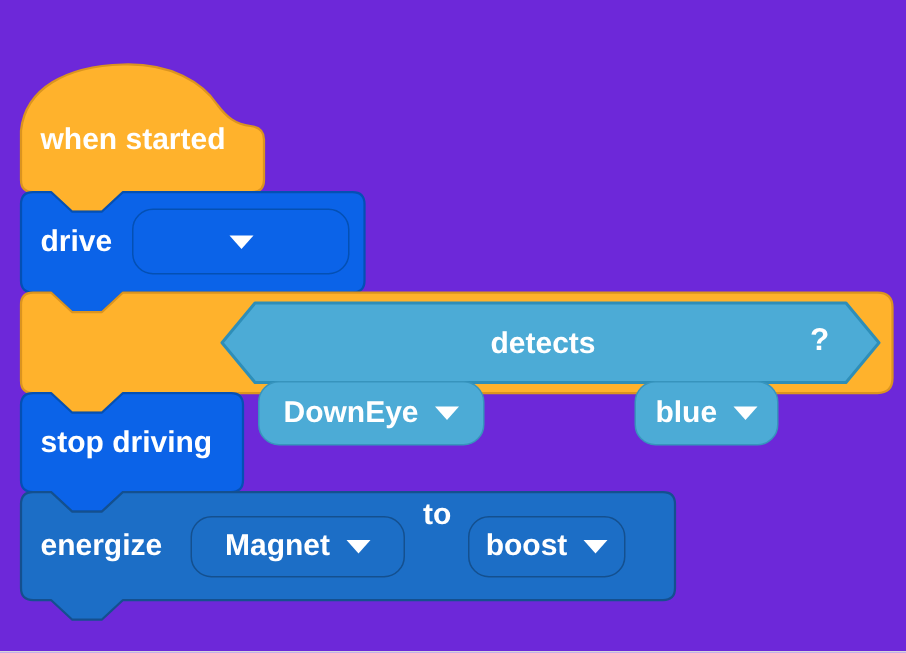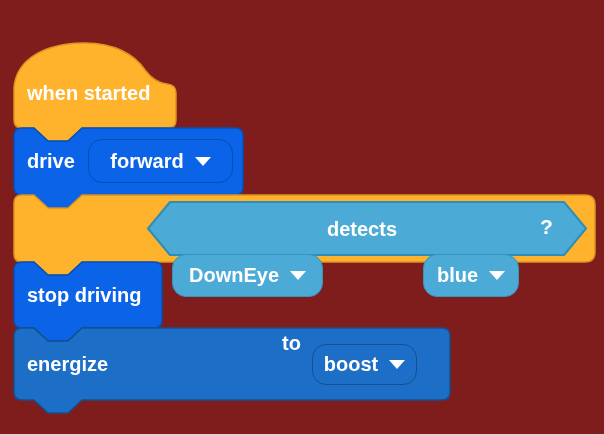--- a/index.html
+++ b/index.html
@@ -1,19 +1,19 @@
 <!DOCTYPE html>
 <html><head>
 <meta charset="utf-8">
 <style>
   html,body{margin:0;padding:0;background:#ffffff;}
   .stage{
     position:relative;
     width:604px;height:435px;
-    background:#7f1d1d;
+    background:#6d28d9;
     overflow:hidden;
     font-family:"Liberation Sans", sans-serif;
     border-bottom:1px solid #d8d8d8;
     box-sizing:border-box;
   }
   .blocks-svg{position:absolute;left:0;top:0;}
   .blocks-svg path{stroke-linejoin:round;}
   .lbl{
     position:absolute;
     height:26px;line-height:26px;
@@ -82,33 +82,36 @@
 
   <div class="lbl" style="left:27px;top:80px">when started</div>
   <div class="lbl" style="left:27px;top:148px">drive</div>
   <div class="lbl" style="left:327px;top:216px">detects</div>
   <div class="lbl qmark" style="left:540px;top:214px">?</div>
   <div class="lbl" style="left:27px;top:282px">stop driving</div>
   <div class="lbl" style="left:27px;top:351px">energize</div>
   <div class="lbl" style="left:282px;top:330px">to</div>
 
   <div class="pill pill-blue" style="left:88px;top:139px;width:145px;height:44px">
-    <span>forward</span>
     <span class="arrow"></span>
   </div>
 
   <div class="pill pill-teal" style="left:172px;top:207px;width:151px;height:43px">
     <span>DownEye</span>
     <span class="arrow"></span>
   </div>
 
   <div class="pill pill-teal" style="left:423px;top:207px;width:96px;height:43px">
     <span>blue</span>
     <span class="arrow"></span>
   </div>
 
+  <div class="pill pill-navy" style="left:127px;top:344px;width:143px;height:41px">
+    <span>Magnet</span>
+    <span class="arrow"></span>
+  </div>
 
   <div class="pill pill-navy" style="left:312px;top:344px;width:105px;height:41px">
     <span>boost</span>
     <span class="arrow"></span>
   </div>
 
 </div>
 
 </body></html>

